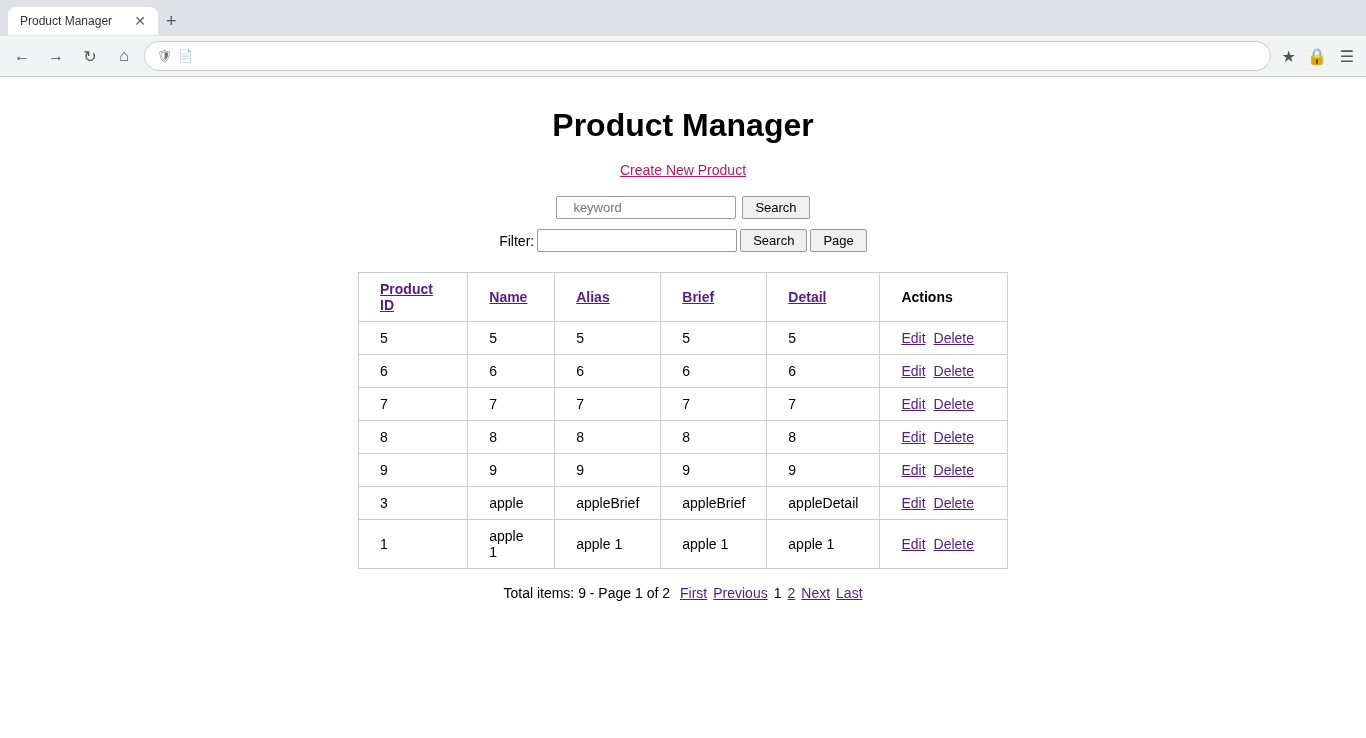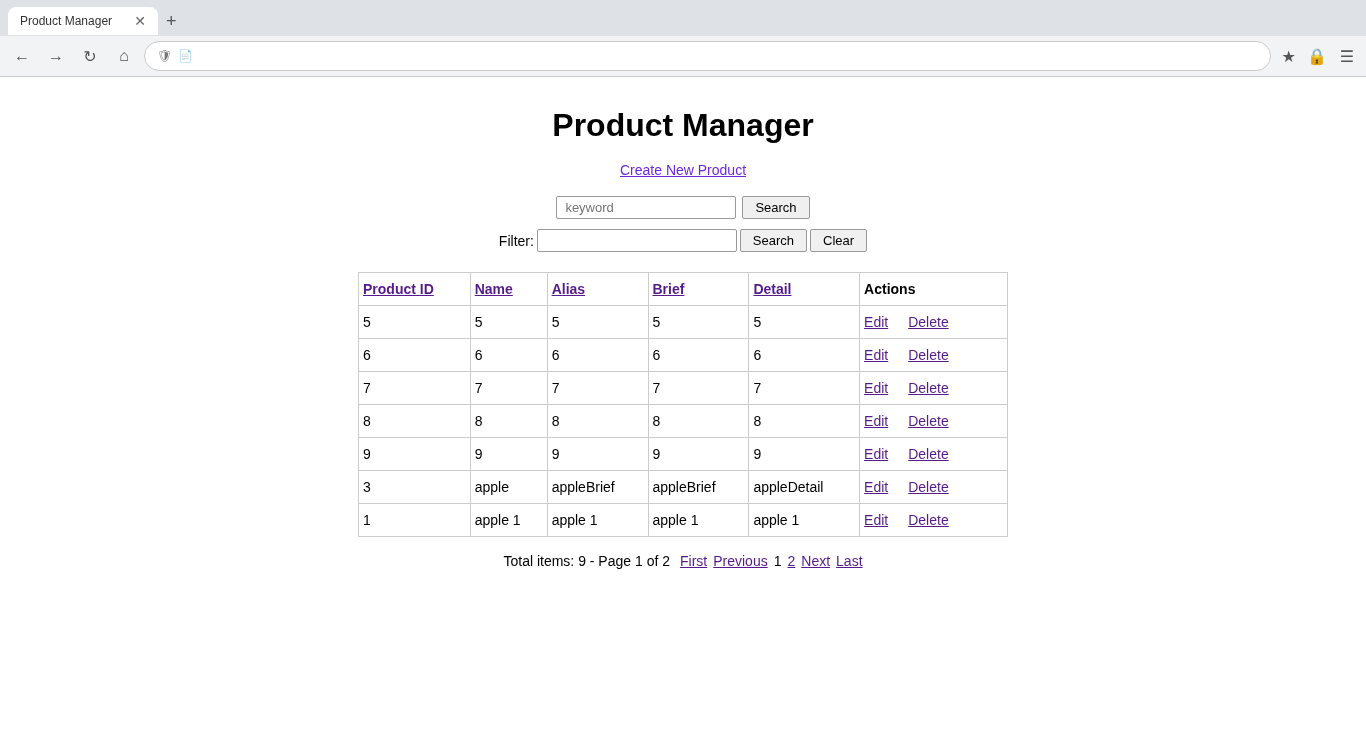--- a/index.html
+++ b/index.html
@@ -113,21 +113,21 @@
     }
 
     .page-title {
       font-size: 32px;
       font-weight: bold;
       margin-bottom: 18px;
       color: #000;
     }
 
     .create-link {
-      color: #6d28d9;
+      color: #be185d;
       text-decoration: underline;
       cursor: pointer;
       margin-bottom: 18px;
       font-size: 14px;
     }
 
     .search-area {
       display: flex;
       flex-direction: column;
       align-items: center;
@@ -137,21 +137,21 @@
 
     .search-top {
       display: flex;
       align-items: center;
       gap: 6px;
     }
 
     .keyword-input {
       border: 1px solid #999;
       border-radius: 2px;
-      padding: 3px 8px;
+      padding: 3px 16px;
       font-size: 13px;
       color: #aaa;
       width: 180px;
     }
 
     .search-btn-top {
       padding: 3px 12px;
       font-size: 13px;
       background: #f0f0f0;
       border: 1px solid #999;
@@ -189,21 +189,21 @@
 
     
     .product-table {
       border-collapse: collapse;
       width: 650px;
     }
 
     .product-table th,
     .product-table td {
       border: 1px solid #ccc;
-      padding: 8px 4px;
+      padding: 8px 21px;
       text-align: left;
     }
 
     .product-table thead th {
       font-weight: bold;
       background: #fff;
     }
 
     .product-table thead th a,
     .product-table thead th.sortable {
@@ -224,21 +224,20 @@
       cursor: pointer;
       margin-right: 8px;
     }
 
     .product-table td .delete-link {
       margin-right: 12px;
     }
 
     .actions-cell {
       display: flex;
-      gap: 12px;
     }
 
     
     .pagination {
       margin-top: 16px;
       display: flex;
       align-items: center;
       gap: 6px;
       font-size: 14px;
       justify-content: flex-end;
@@ -293,21 +292,21 @@
 
   <div class="search-area">
     <div class="search-top">
       <input class="keyword-input" type="text" placeholder="keyword" style="">
       <button class="search-btn-top">Search</button>
     </div>
     <div class="filter-row">
       <span class="filter-label">Filter:</span>
       <input class="filter-input" type="text" style="">
       <button class="action-btn">Search</button>
-      <button class="action-btn">Clear</button>
+      <button class="action-btn">Page</button>
     </div>
   </div>
 
   <table class="product-table">
     <thead>
       <tr>
         <th>
           <a class="sortable">Product ID</a>
         </th>
         <th>

